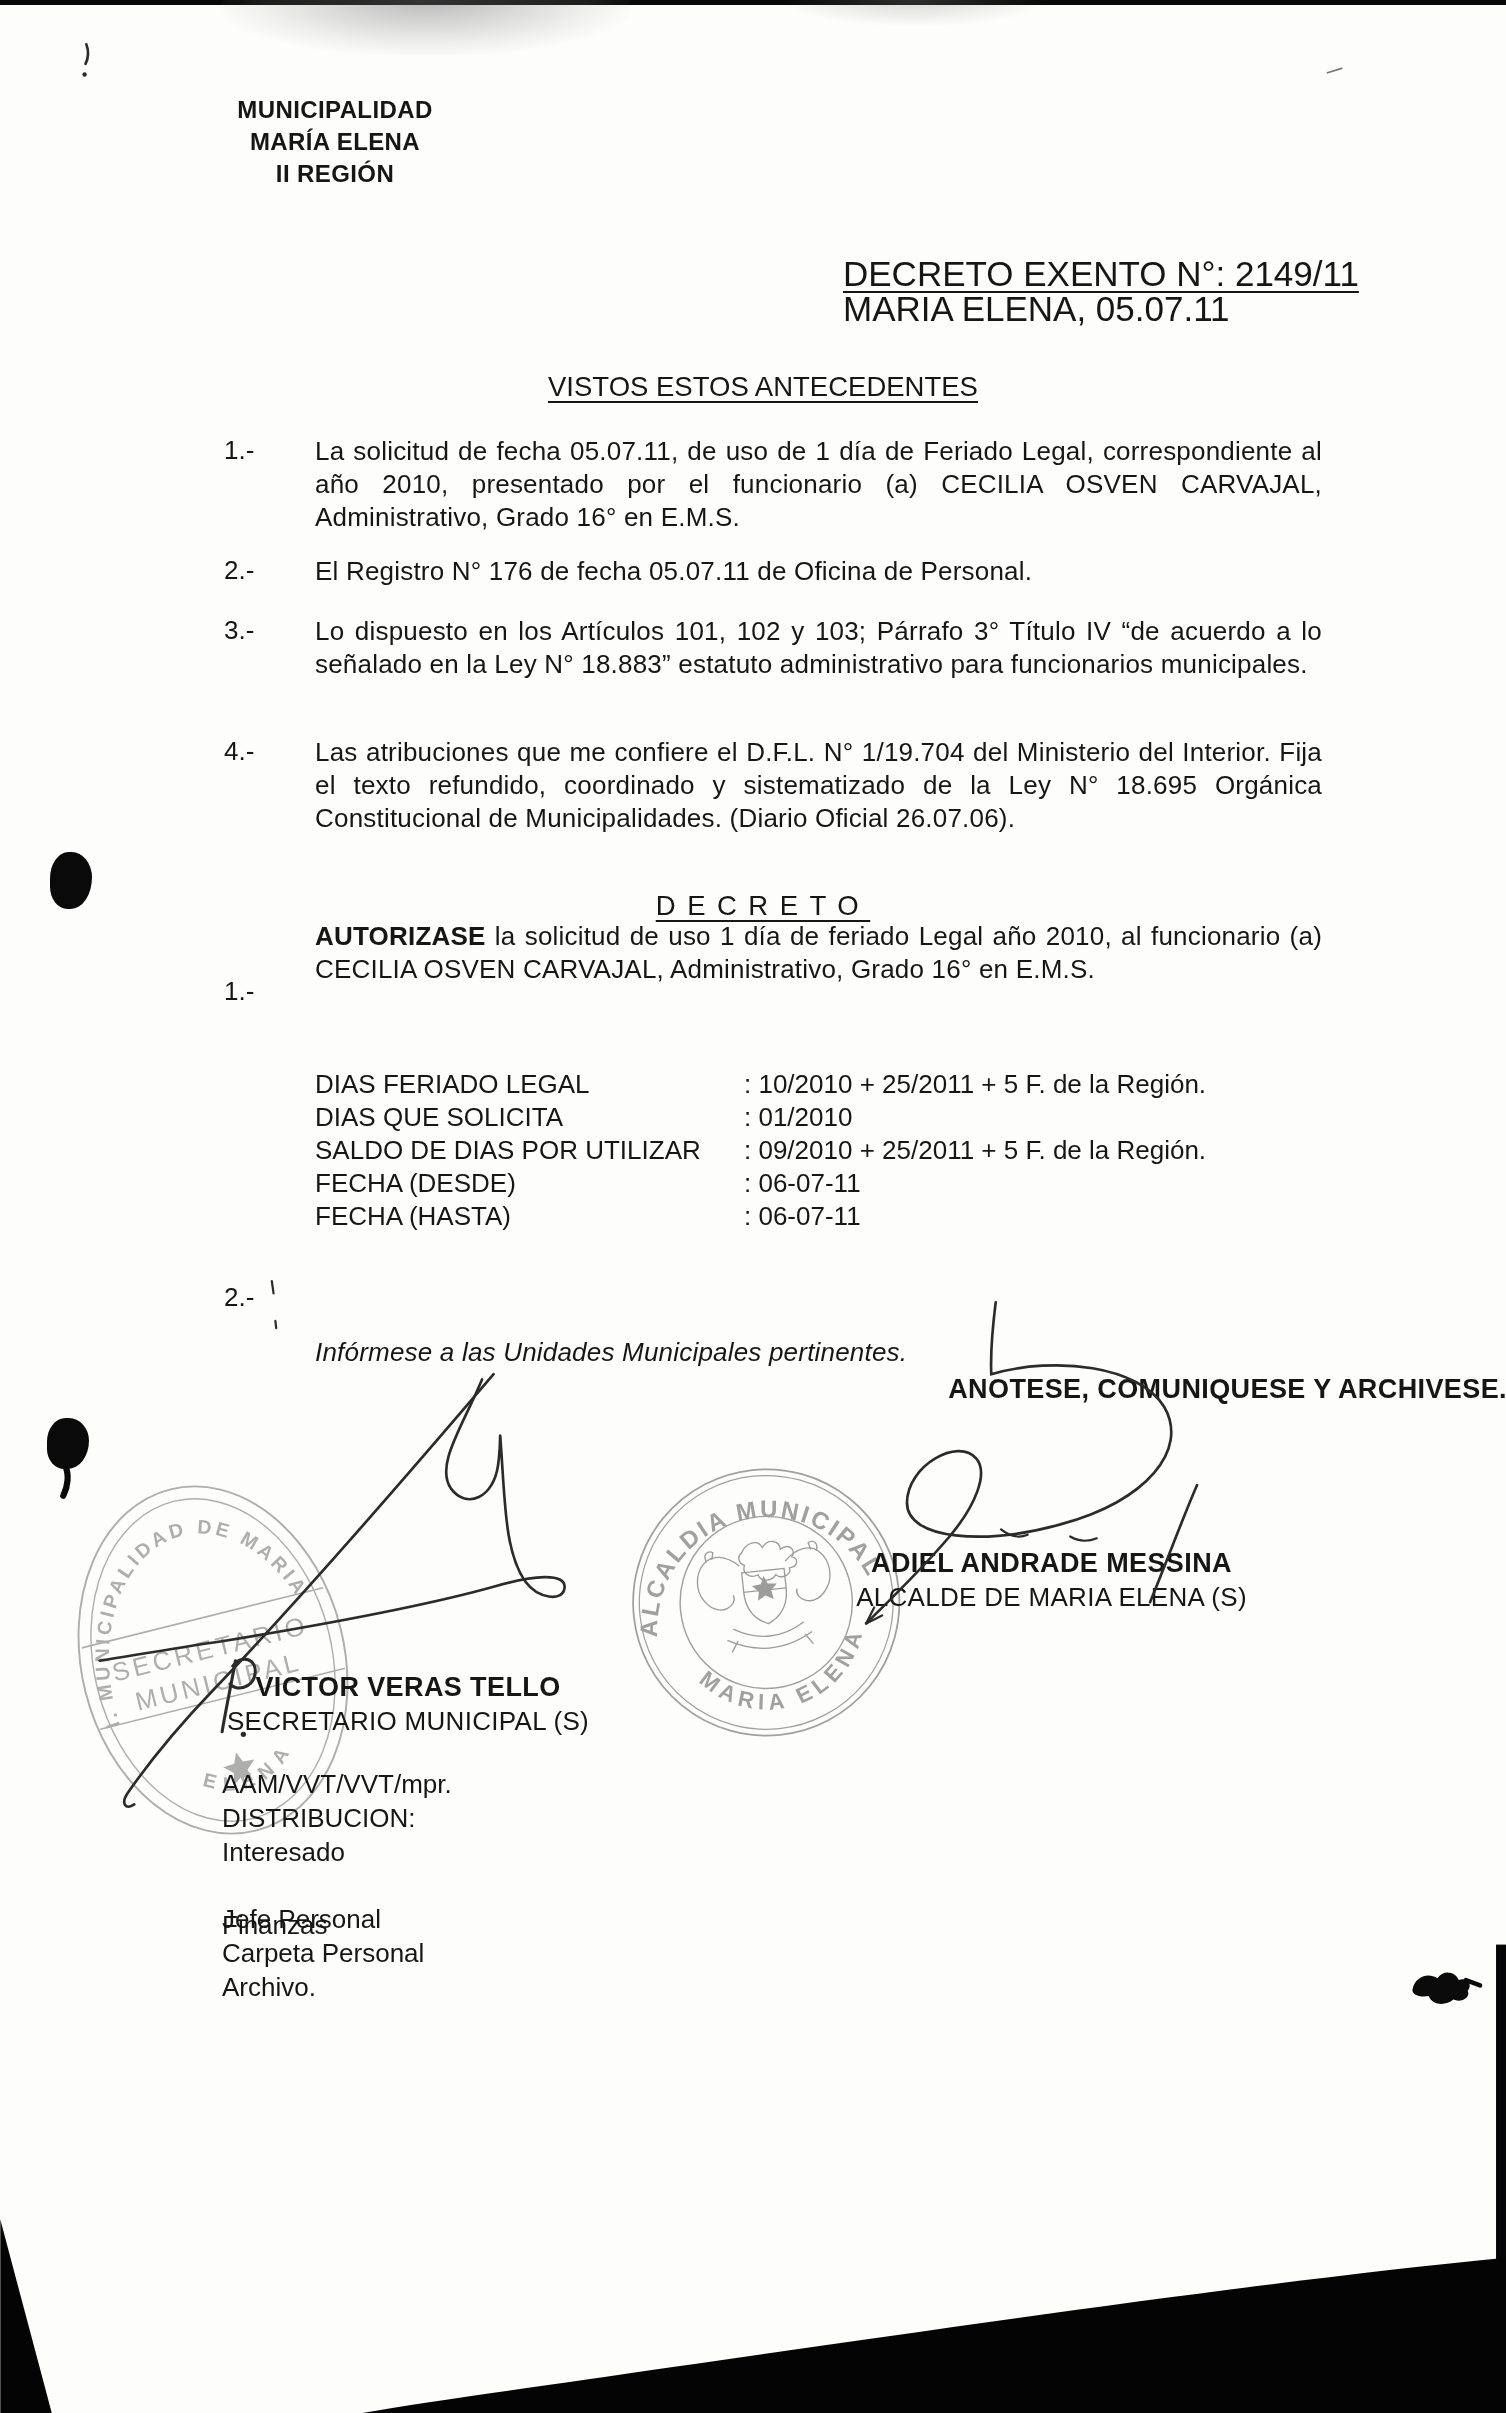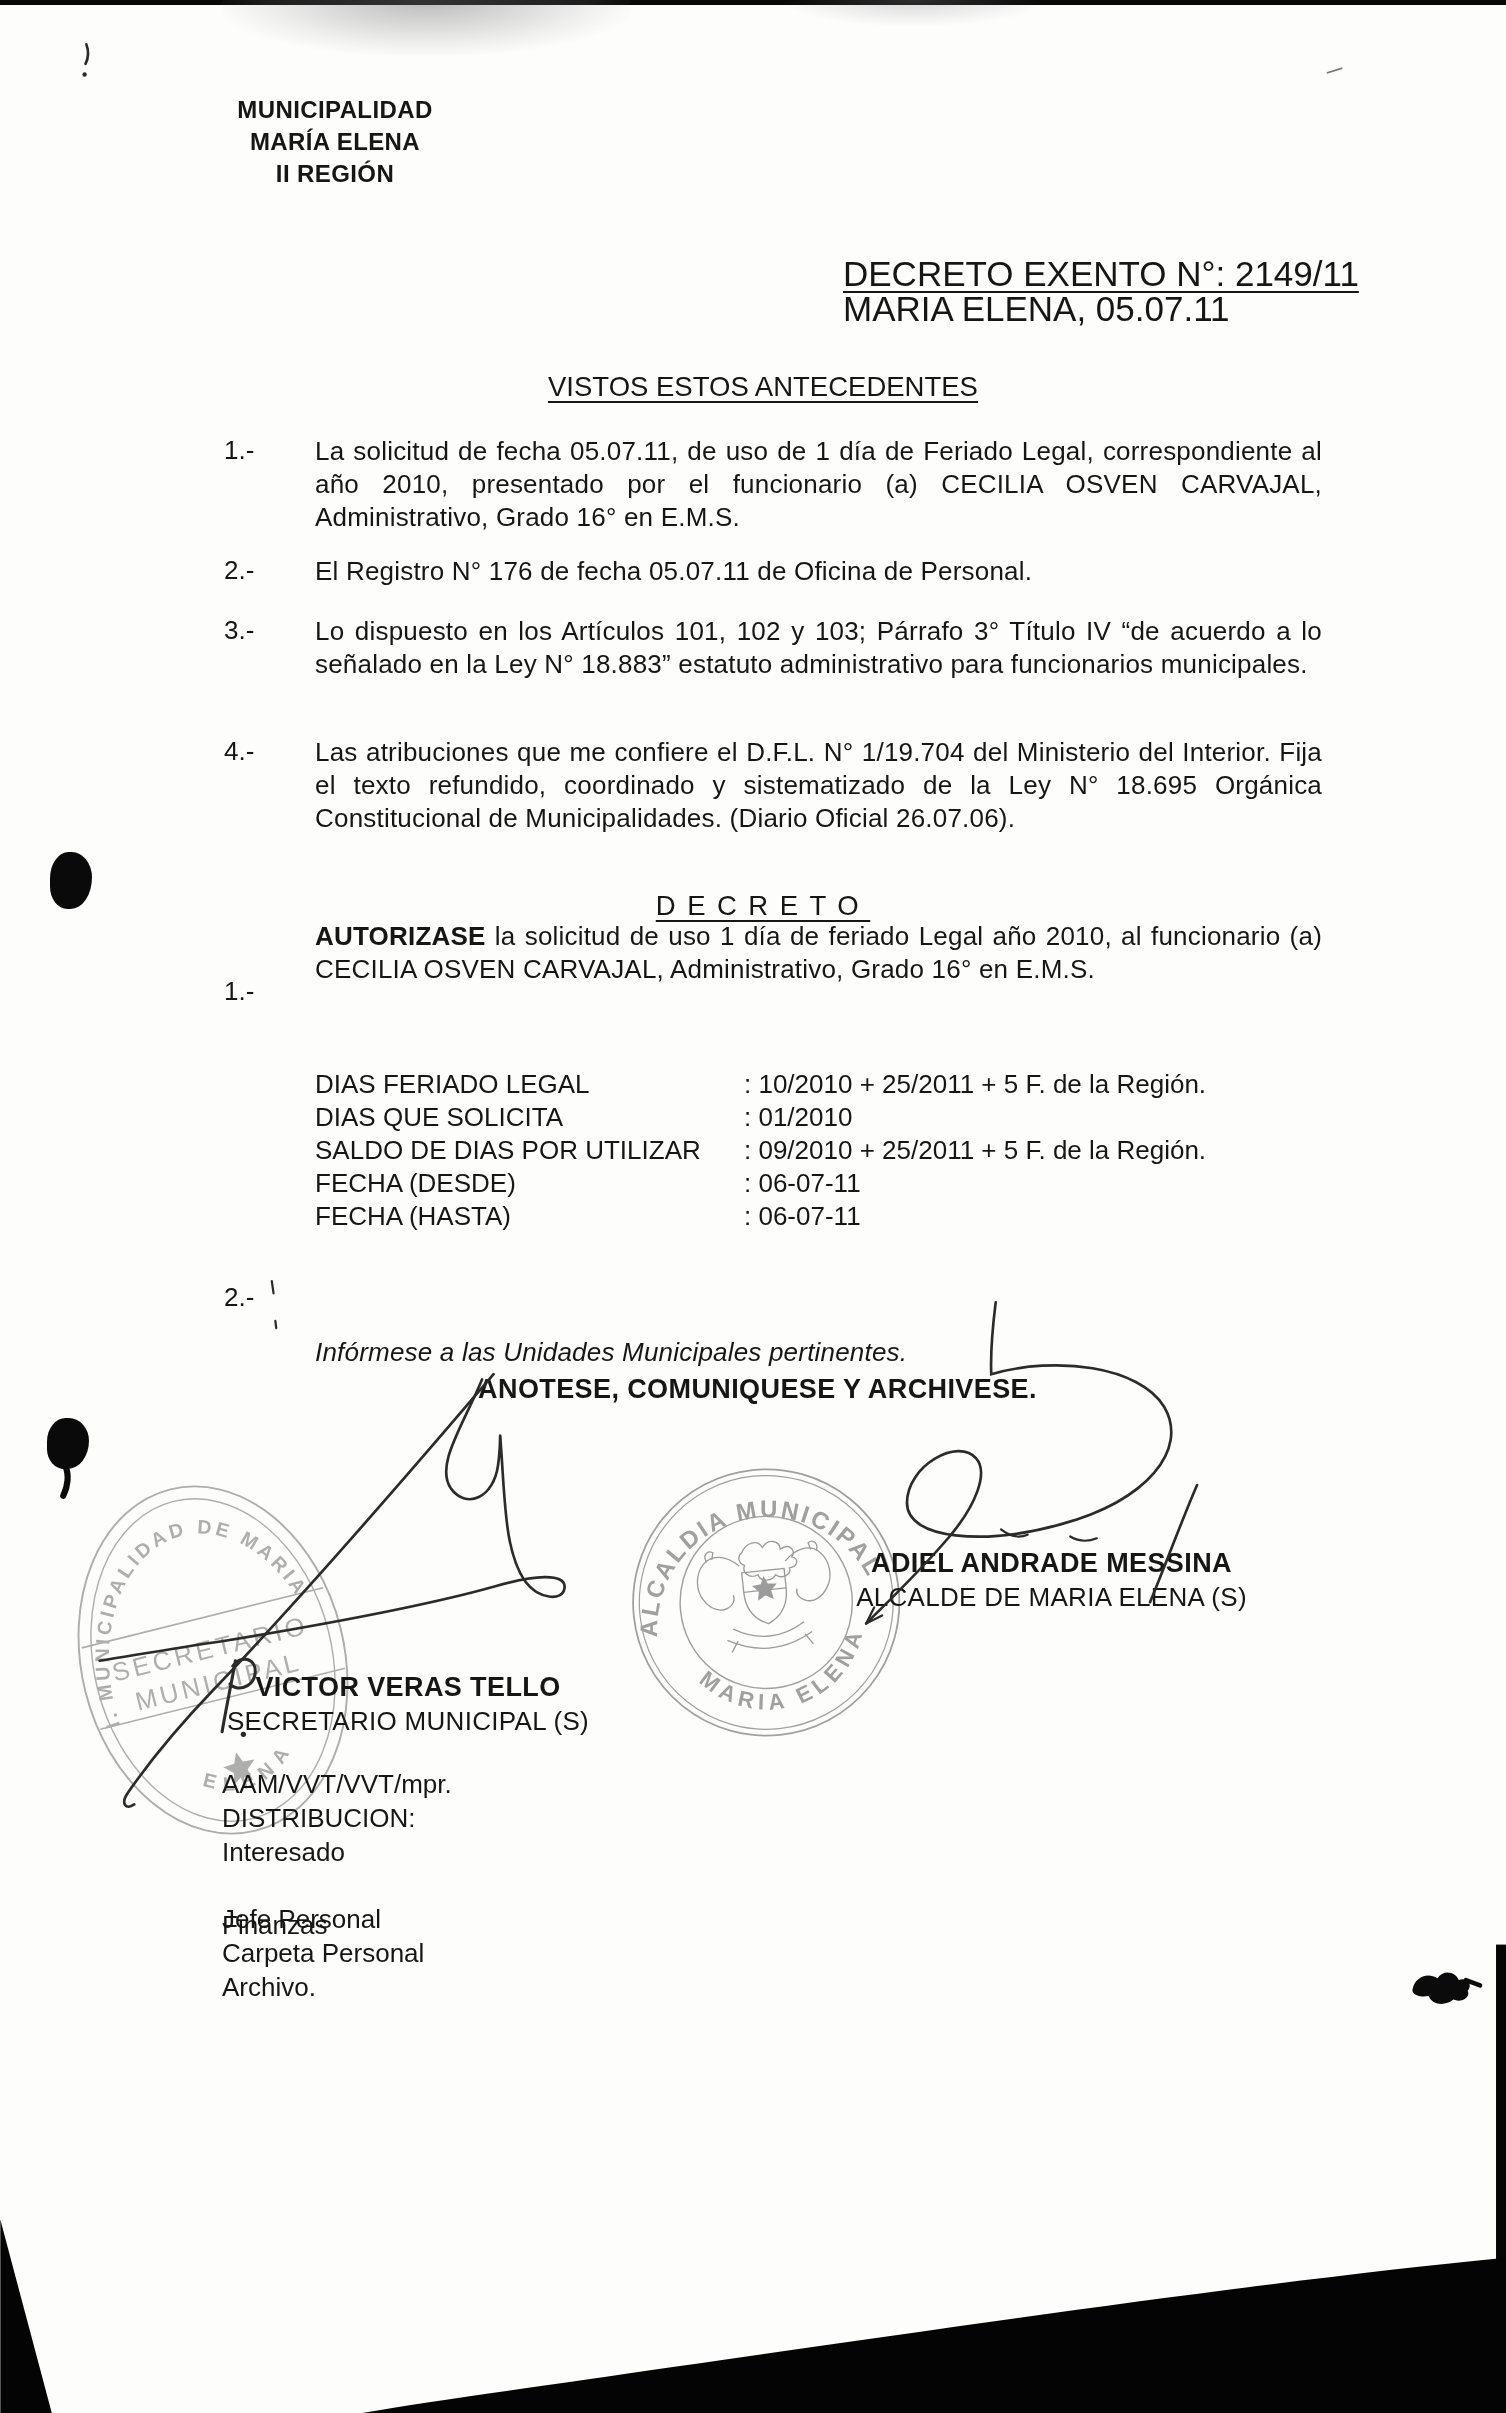--- a/index.html
+++ b/index.html
@@ -13,21 +13,21 @@
   .abs { position:absolute; }
   .body-text { font-size:26px; line-height:33px; letter-spacing:0.2px; }
   .justify { text-align:justify; }
   .item-num { position:absolute; left:224px; width:71px; font-size:26px; }
   .item-text { position:absolute; left:315px; width:1007px; }
   .uline { text-decoration:underline; text-decoration-thickness:2.2px; text-underline-offset:5.3px; }
   .bold { font-weight:700; }
   .letterhead { left:211px; top:94px; width:248px; text-align:center;
     font-weight:700; font-size:24px; line-height:32px; letter-spacing:0.4px; }
   .decree-block { left:843px; top:256px; font-size:35px; line-height:35px; }
-  .center-wide { left:0; width:1507px; text-align:center;padding-left:8px; }
+  .center-wide { left:0; width:1507px; text-align:right;padding-left:8px; }
   .heading { font-size:27.5px; }
   .table-row { position:absolute; font-size:26px; }
   .t-label { position:absolute; left:315px; width:426px; }
   .t-value { position:absolute; left:744px; width:577px; }
   .sig-name { font-weight:700; font-size:27px; letter-spacing:0.4px; }
   .sig-title { font-size:26px; letter-spacing:0.3px; }
   .footer-line { position:absolute; left:222px; font-size:26px; }
   .smudge-top {
     left:222px; top:0; width:408px; height:55px;
     background:radial-gradient(ellipse at 50% 0%, rgba(105,105,105,0.45), rgba(150,150,150,0.15) 55%, transparent 75%);

